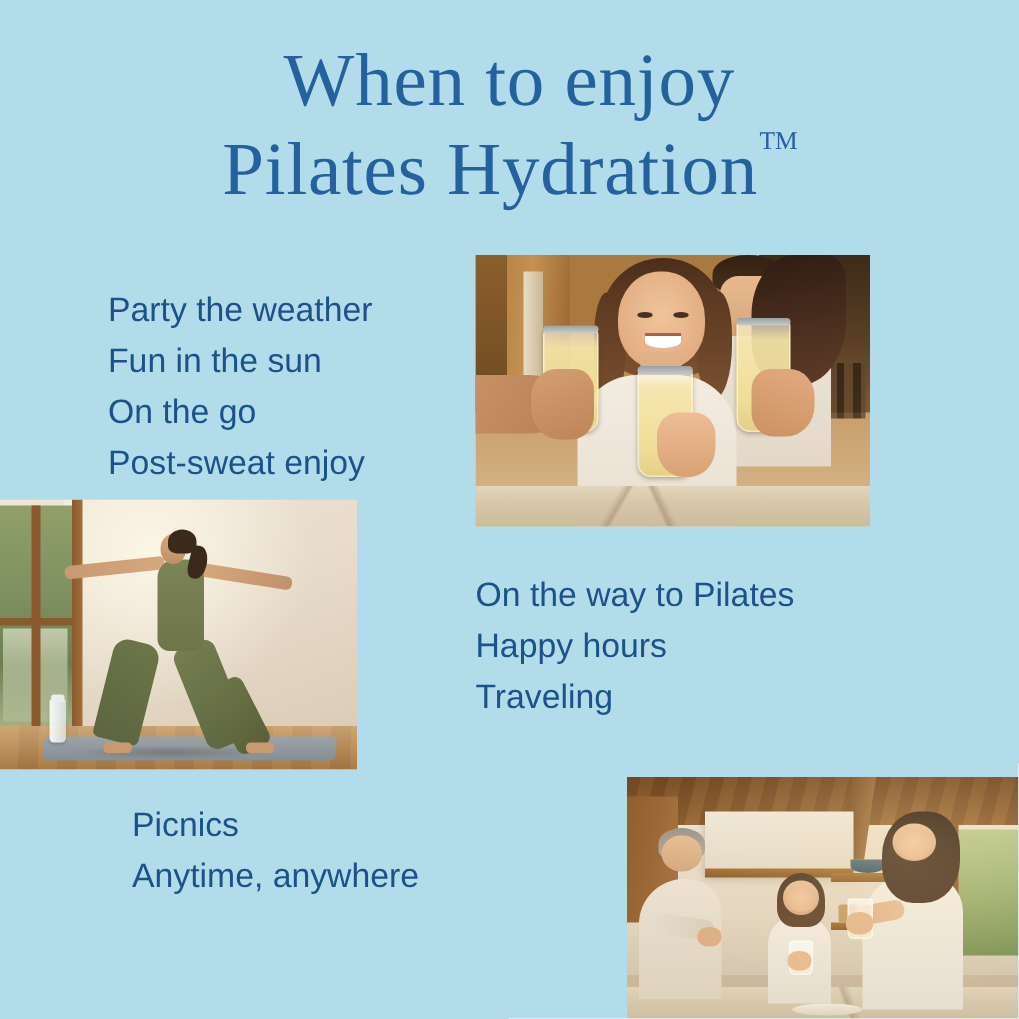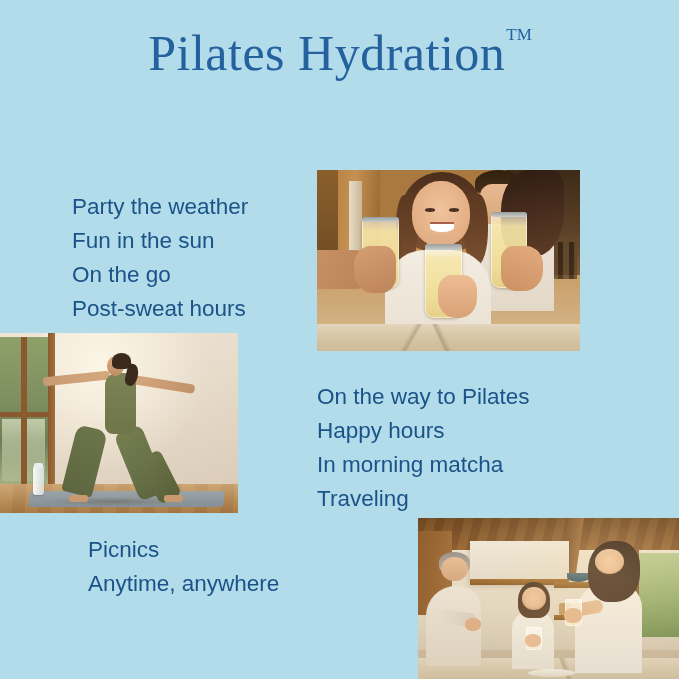--- a/index.html
+++ b/index.html
@@ -279,34 +279,34 @@
   .s3-plate { left:42%; bottom:1%; width:18%; height:5%;
     background: linear-gradient(180deg,#f0ead9,#ddd4be); border-radius:50%; }
   .s3-warm { inset:0; background: radial-gradient(ellipse at 70% 30%, rgba(255,225,170,.28), rgba(255,200,140,0) 65%); }
 </style>
 </head>
 <body>
 
 <div id="poster">
 
   <div class="title-block">
+    <span class="title-line l1">When to enjoy</span>
     <span class="title-line l2"><span>Pilates Hydration</span><span class="tm">TM</span></span>
   </div>
 
   <div class="list" id="list-one">
     <span class="line">Party the weather</span>
     <span class="line">Fun in the sun</span>
     <span class="line">On the go</span>
-    <span class="line">Post-sweat hours</span>
+    <span class="line">Post-sweat enjoy</span>
   </div>
 
   <div class="list" id="list-two">
     <span class="line">On the way to Pilates</span>
     <span class="line">Happy hours</span>
-    <span class="line">In morning matcha</span>
     <span class="line">Traveling</span>
   </div>
 
   <div class="list" id="list-three">
     <span class="line">Picnics</span>
     <span class="line">Anytime, anywhere</span>
   </div>
 
   <div class="photo" id="photo-family-toast">
     <div class="scene">

